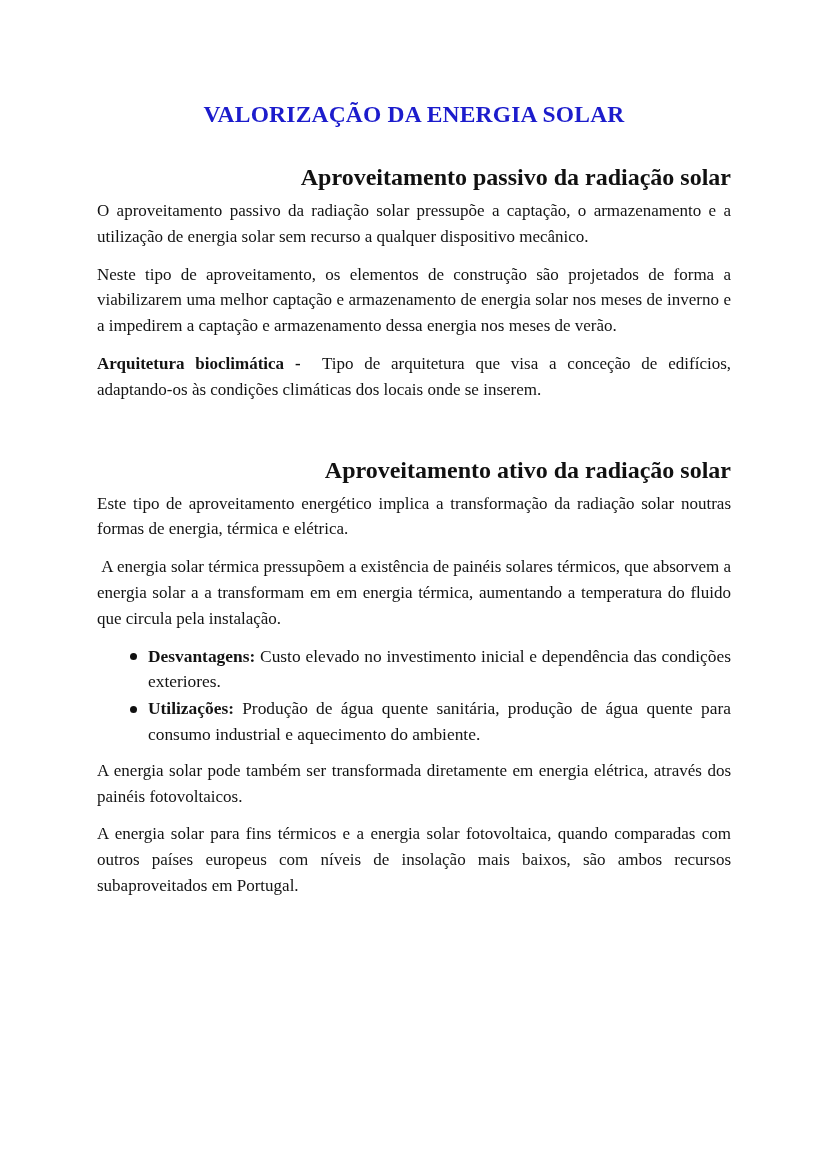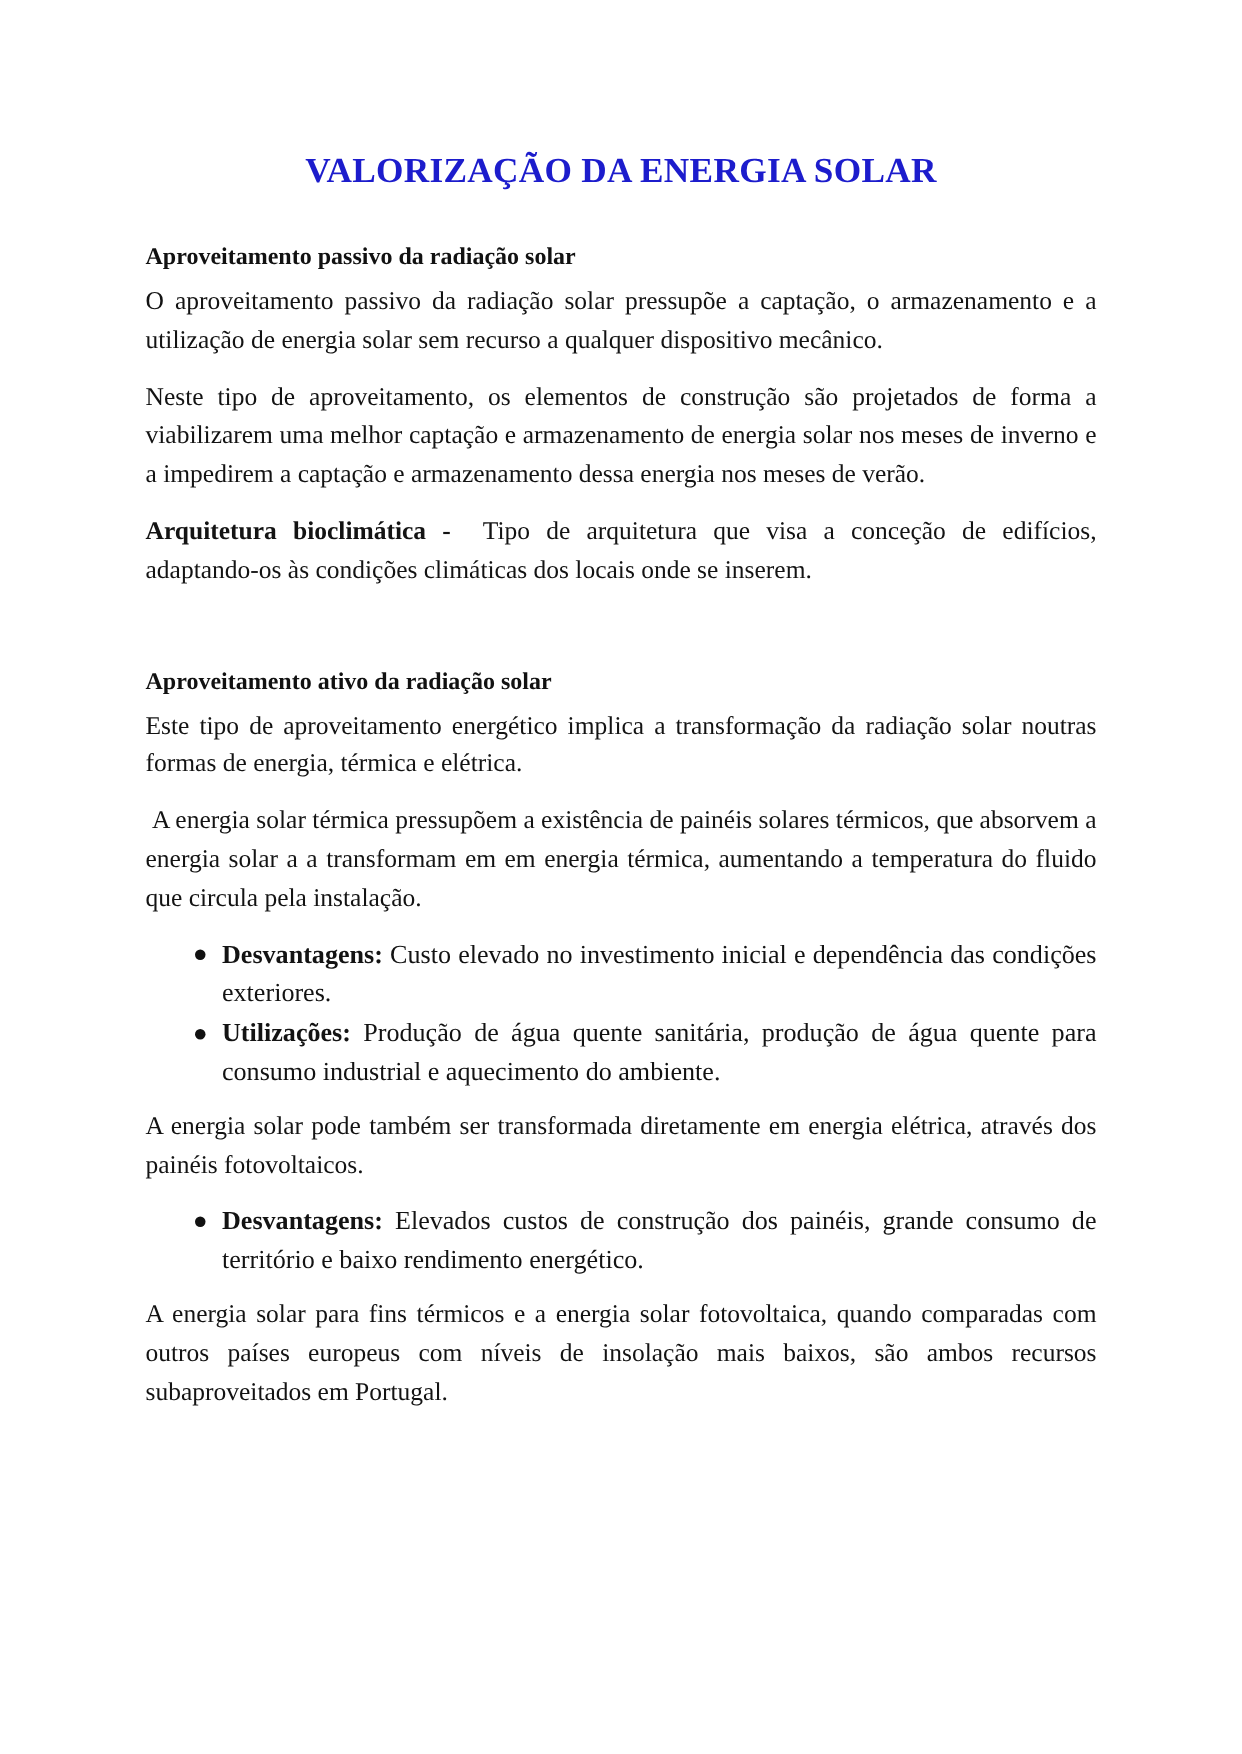--- a/index.html
+++ b/index.html
@@ -39,23 +39,23 @@
     text-align: center;
     color: #1c1ccc;
     letter-spacing: 0.2px;
     margin: 0;
     padding-top: 101px;
     line-height: 1.15;
   }
 
   
   .section-heading {
-    font-size: 16px;
+    font-size: 24px;
     font-weight: bold;
-    text-align: left;
+    text-align: right;
     color: #111111;
     margin: 0;
     line-height: 1.25;
   }
 
   .section-heading.first {
     padding-top: 34px;
   }
 
   .section-heading.second {
@@ -158,19 +158,18 @@
     <p class="body-text tight-top lead-space">A energia solar térmica pressupõem a existência de painéis solares térmicos, que absorvem a energia solar a a transformam em em energia térmica, aumentando a temperatura do fluido que circula pela instalação.</p>
 
     <ul class="bullets">
       <li><span class="dot"></span><span class="lbl">Desvantagens:</span> <span class="txt">Custo elevado no investimento inicial e dependência das condições exteriores.</span></li>
       <li><span class="dot"></span><span class="lbl">Utilizações:</span> <span class="txt">Produção de água quente sanitária, produção de água quente para consumo industrial e aquecimento do ambiente.</span></li>
     </ul>
 
     <p class="body-text">A energia solar pode também ser transformada diretamente em energia elétrica, através dos painéis fotovoltaicos.</p>
 
     <ul class="bullets">
-      <li><span class="dot"></span><span class="lbl">Desvantagens:</span> <span class="txt">Elevados custos de construção dos painéis, grande consumo de território e baixo rendimento energético.</span></li>
     </ul>
 
     <p class="body-text last">A energia solar para fins térmicos e a energia solar fotovoltaica, quando comparadas com outros países europeus com níveis de insolação mais baixos, são ambos recursos subaproveitados em Portugal.</p>
 
   </div>
 </div>
 
 </body></html>

